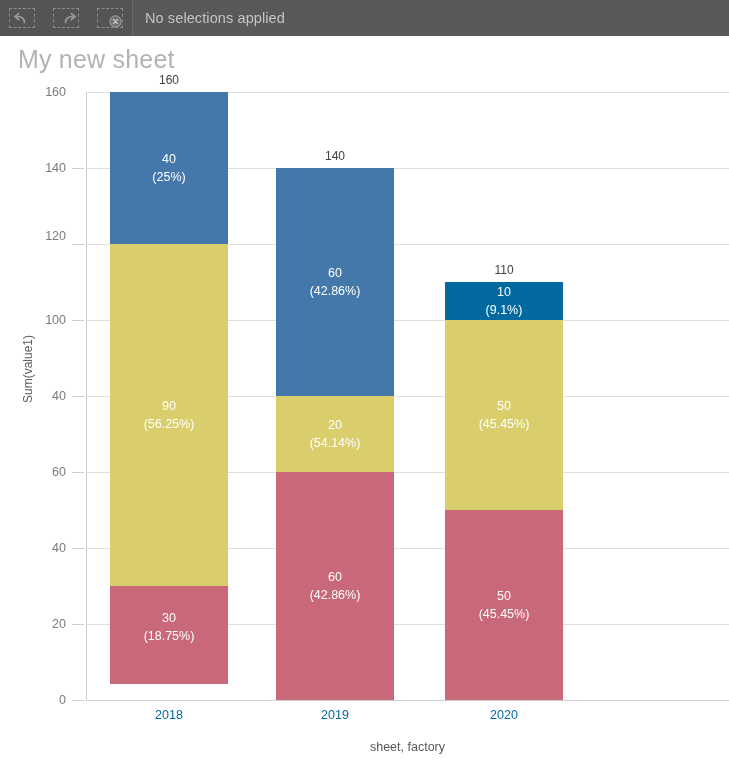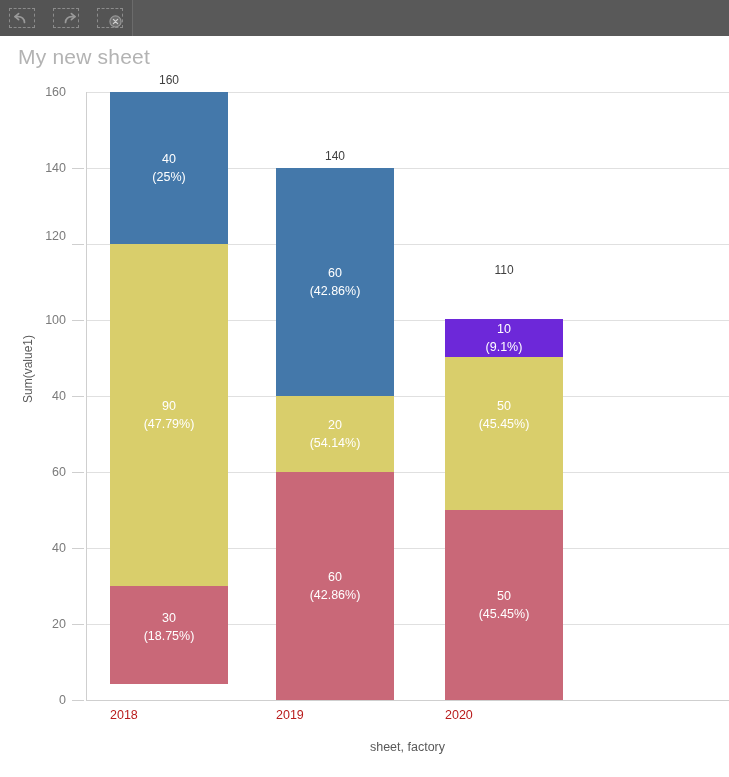--- a/index.html
+++ b/index.html
@@ -60,21 +60,21 @@
     color: #c4c4c4;
     font-size: 14.5px;
     letter-spacing: .1px;
   }
 
   
   #sheet-title {
     position: absolute;
     left: 18px; top: 45px;
     color: #b3b3b3;
-    font-size: 21px;
+    font-size: 25px;
     font-weight: 400;
     letter-spacing: .2px;
   }
 
   
   #chart {
     position: absolute;
     left: 0; top: 72px;
     width: 729px;
     height: 705px;
@@ -148,21 +148,22 @@
     width: 118px;
     text-align: center;
     color: #404040;
     font-size: 12px;
     top: -19px;
   }
   .xtick-label {
     position: absolute;
     top: 636px;
     width: 118px;
-    color: #b91c1c;
+    text-align: center;
+    color: #0369a1;
     font-size: 12.5px;
   }
   #xaxis-title {
     position: absolute;
     left: 86px;
     top: 668px;
     width: 643px;
     text-align: center;
     color: #595959;
     font-size: 12.5px;
@@ -197,20 +198,23 @@
       <span class="sel-box">
         <svg width="26" height="20" viewBox="0 0 26 20">
           <circle cx="17.5" cy="12.5" r="5.6" fill="#6e6e6e" stroke="#9a9a9a" stroke-width="1.1"></circle>
           <path d="M15.4 10.4 L19.6 14.6 M19.6 10.4 L15.4 14.6" stroke="#d0d0d0" stroke-width="1.3" stroke-linecap="round"></path>
         </svg>
       </span>
     </div>
 
   </div>
 
+  <div id="selbar">
+    <span id="selbar-text">No selections applied</span>
+  </div>
 </div>
 
 <div id="sheet-title">My new sheet</div>
 
 <div id="chart">
 
   <div id="yaxis-title">Sum(value1)</div>
 
   <div id="grid-layer">
       <div class="gridline" style="top: 628px;"></div>
@@ -247,21 +251,21 @@
   <div id="axis-line-x"></div>
 
   <div id="bars-layer">
       <div class="bar-group" style="left: 110px; top: 0px; width: 118px; height: 628px;">
         <div class="bar-seg" style="top: 498px; height: 114px; background: rgb(201, 104, 120);">
           <span class="seg-val">30</span>
           <span class="seg-pct">(18.75%)</span>
         </div>
         <div class="bar-seg" style="top: 172px; height: 342px; background: rgb(217, 206, 107);">
           <span class="seg-val">90</span>
-          <span class="seg-pct">(47.79%)</span>
+          <span class="seg-pct">(56.25%)</span>
         </div>
         <div class="bar-seg" style="top: 20px; height: 152px; background: rgb(68, 120, 170);">
           <span class="seg-val">40</span>
           <span class="seg-pct">(25%)</span>
         </div>
         <div class="bar-total" style="top: 1px;">160</div>
       </div>
       <div class="bar-group" style="left: 276px; top: 0px; width: 118px; height: 628px;">
         <div class="bar-seg" style="top: 400px; height: 228px; background: rgb(201, 104, 120);">
           <span class="seg-val">60</span>
@@ -279,21 +283,21 @@
       </div>
       <div class="bar-group" style="left: 445px; top: 0px; width: 118px; height: 628px;">
         <div class="bar-seg" style="top: 438px; height: 190px; background: rgb(201, 104, 120);">
           <span class="seg-val">50</span>
           <span class="seg-pct">(45.45%)</span>
         </div>
         <div class="bar-seg" style="top: 248px; height: 190px; background: rgb(217, 206, 107);">
           <span class="seg-val">50</span>
           <span class="seg-pct">(45.45%)</span>
         </div>
-        <div class="bar-seg" style="top: 210px; height: 38px; background: #6d28d9; margin-top: 37px;">
+        <div class="bar-seg" style="top: 210px; height: 38px; background: #0369a1;">
           <span class="seg-val">10</span>
           <span class="seg-pct">(9.1%)</span>
         </div>
         <div class="bar-total" style="top: 191px;">110</div>
       </div>
     </div>
   <div id="xtick-layer">
       <div class="xtick-label" style="left: 110px;">2018</div>
       <div class="xtick-label" style="left: 276px;">2019</div>
       <div class="xtick-label" style="left: 445px;">2020</div>

